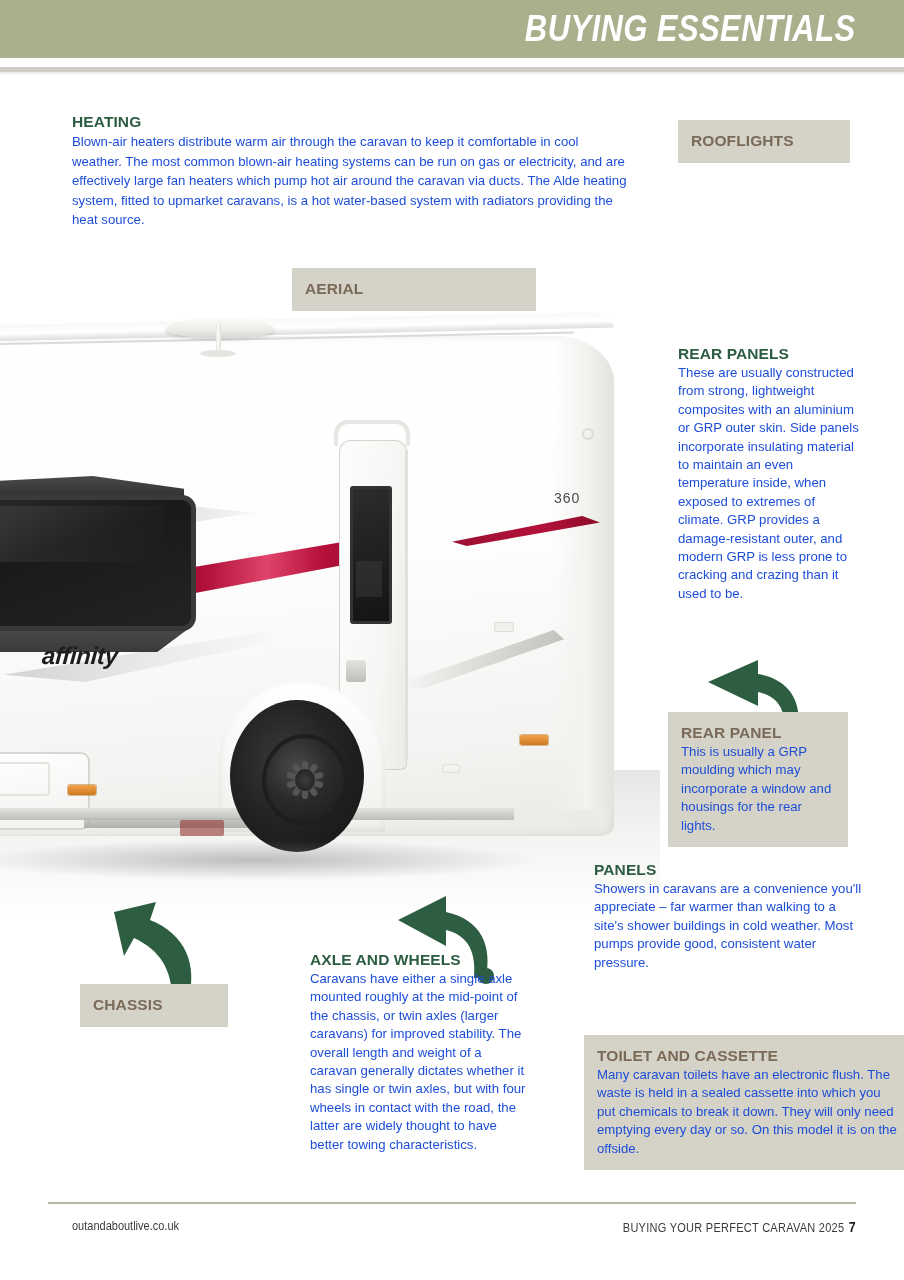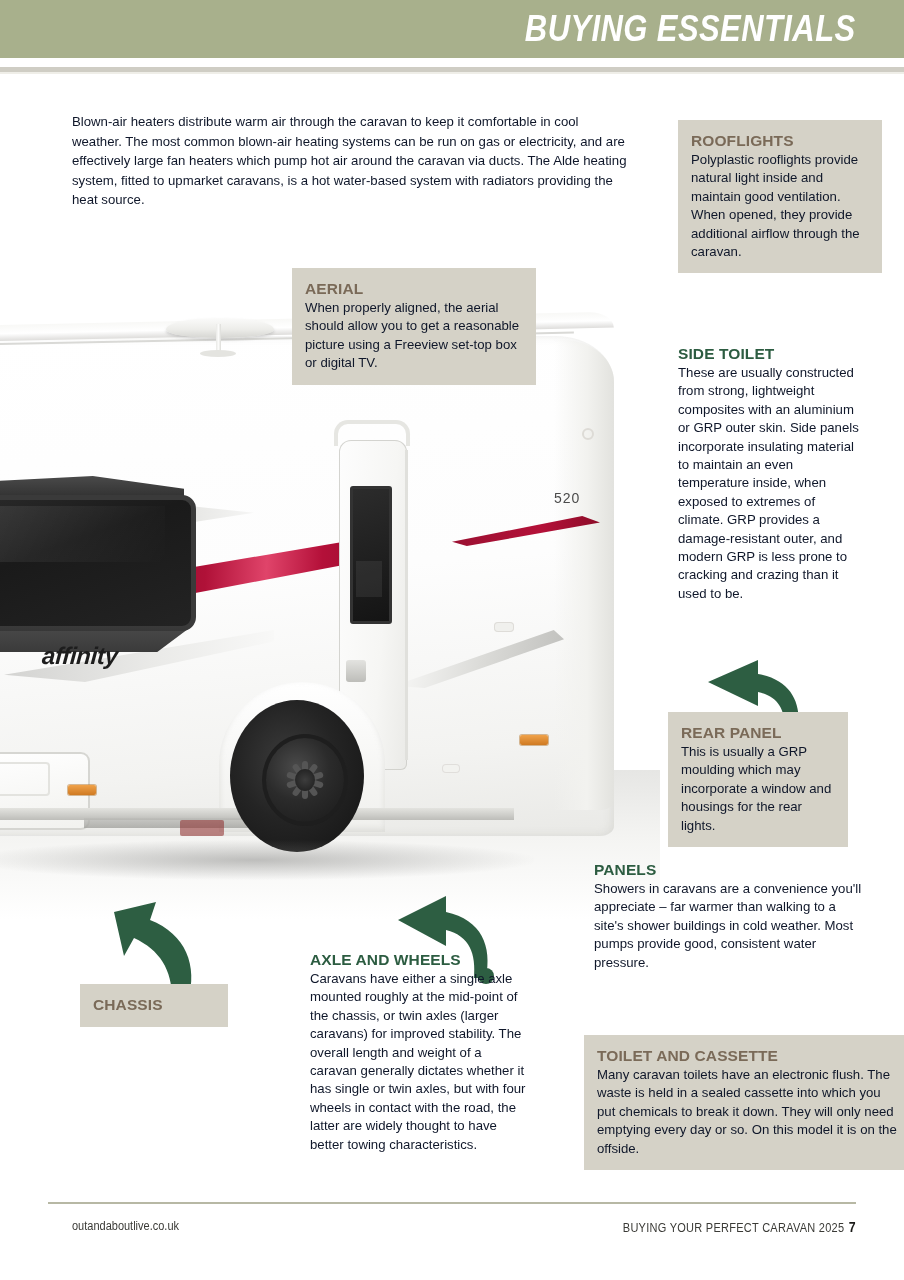--- a/index.html
+++ b/index.html
@@ -46,35 +46,35 @@
     margin:0 0 1px 0;
     font-size:15.5px;
     font-weight:bold;
     letter-spacing:0.1px;
     line-height:19px;
   }
   .block p{
     margin:0;
     font-size:13.2px;
     line-height:18.4px;
-    color:#0f172a;
+    color:#1d4ed8;
   }
   .green h2{color:#2c5c41;}
   .brown h2{color:#7a6a58;}
 
   .boxed{
     background:#d5d2c7;
     padding:11px 13px 12px 13px;
   }
 
   
   #blk-heating{left:72px;top:112px;width:560px;}
   #blk-heating p{line-height:19.6px;}
 
-  #blk-rooflights{left:678px;top:120px;width:204px;}
+  #blk-rooflights{left:678px;top:120px;width:172px;}
   #blk-aerial{left:292px;top:268px;width:244px;}
 
   #blk-sidepanels{left:678px;top:344px;width:182px;}
   #blk-rearpanel{left:668px;top:712px;width:180px;}
 
   #blk-shower{left:594px;top:860px;width:268px;}
 
   #blk-axle{left:310px;top:950px;width:216px;}
 
   #blk-chassis{left:80px;top:984px;width:148px;}
@@ -408,41 +408,40 @@
         <div class="spoke" style="transform:rotate(108deg)"></div>
         <div class="spoke" style="transform:rotate(144deg)"></div>
         <div class="hub"></div>
       </div>
     </div>
 
     <div class="lamp" id="lamp1"></div>
     <div class="lamp" id="lamp2"></div>
 
     <div class="van-brand">affinity</div>
-    <div class="van-model">520</div>
+    <div class="van-model">360</div>
 
     <div class="floorshadow"></div>
   </div>
 
   <div class="block green" id="blk-heating">
+    <h2>HEATING</h2>
     <p>Blown-air heaters distribute warm air through the caravan to keep it comfortable in cool weather. The most common blown-air heating systems can be run on gas or electricity, and are effectively large fan heaters which pump hot air around the caravan via ducts. The Alde heating system, fitted to upmarket caravans, is a hot water-based system with radiators providing the heat source.</p>
   </div>
 
   <div class="block brown boxed" id="blk-rooflights">
     <h2>ROOFLIGHTS</h2>
-    <p>Polyplastic rooflights provide natural light inside and maintain good ventilation. When opened, they provide additional airflow through the caravan.</p>
   </div>
 
   <div class="block brown boxed" id="blk-aerial">
     <h2>AERIAL</h2>
-    <p>When properly aligned, the aerial should allow you to get a reasonable picture using a Freeview set-top box or digital TV.</p>
   </div>
 
   <div class="block green" id="blk-sidepanels">
-    <h2>SIDE TOILET</h2>
+    <h2>REAR PANELS</h2>
     <p>These are usually constructed from strong, lightweight composites with an aluminium or GRP outer skin. Side panels incorporate insulating material to maintain an even temperature inside, when exposed to extremes of climate. GRP provides a damage-resistant outer, and modern GRP is less prone to cracking and crazing than it used to be.</p>
   </div>
 
   <svg class="arrow" id="arrow-rear" viewBox="0 0 128 86">
     <path d="M110 80 C114 52, 104 28, 70 22 L70 8 L20 30 L70 54 L70 40 C92 45, 98 60, 96 80 Z" fill="#2d5e42"></path>
     <circle cx="110" cy="78" r="8" fill="#2d5e42"></circle>
   </svg>
 
   <div class="block brown boxed" id="blk-rearpanel">
     <h2>REAR PANEL</h2>

